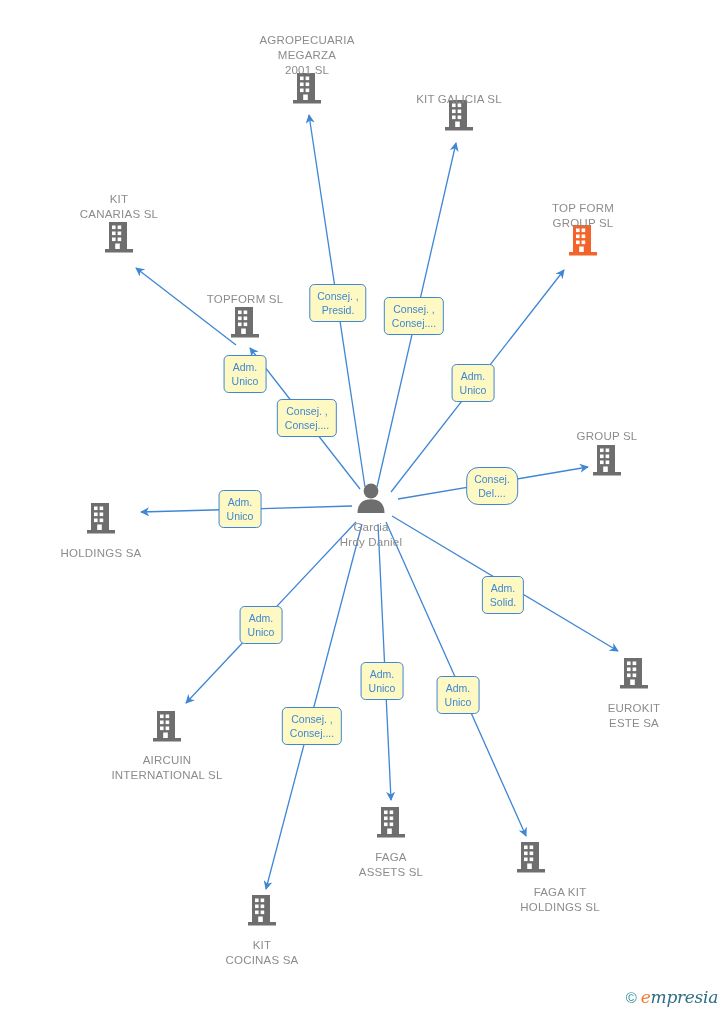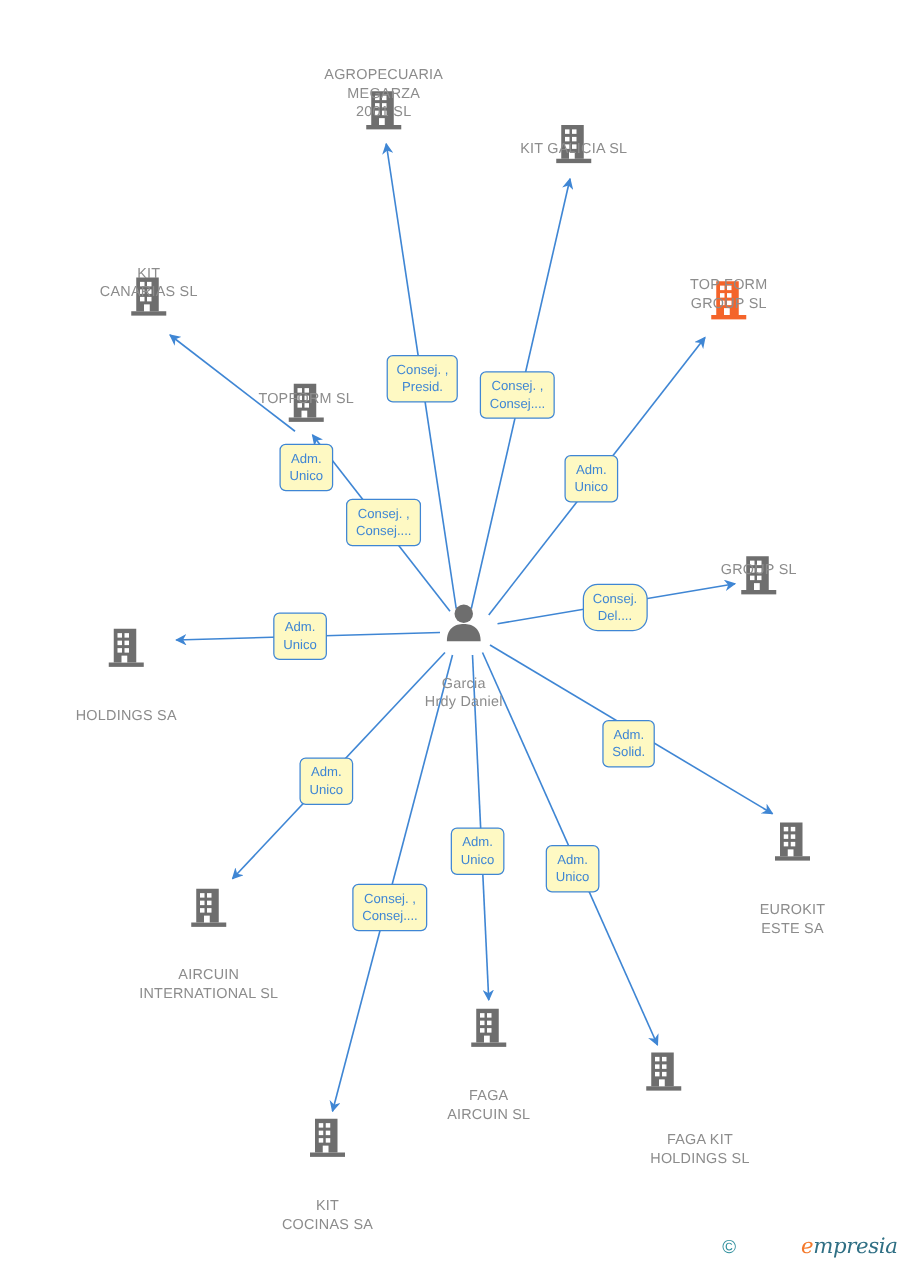--- a/index.html
+++ b/index.html
@@ -33,21 +33,20 @@
   .node .ico {
     display: block;
     line-height: 0;
   }
   .node .nlabel {
     font-size: 11.5px;
     color: #8c8c8c;
     line-height: 15px;
     letter-spacing: .2px;
     white-space: pre-line;
-    margin-top: 20px;
   }
   .edge-label {
     position: absolute;
     transform: translate(-50%, -50%);
     border: 1.3px solid #3f86d4;
     border-radius: 5px;
     background: #fef9c3;
     color: #3f86d4;
     font-size: 10.5px;
     line-height: 14px;
@@ -69,21 +68,20 @@
     color: #2f8f9d;
     font-size: 15px;
     line-height: 15px;
   }
   #watermark .brand {
     font-family: "DejaVu Serif", serif;
     font-style: italic;
     font-size: 17px;
     color: #f4792b;
     letter-spacing: -.3px;
-    margin-left: 48px;
   }
   #watermark .brand .b2 { color: #2f6f84; font-style: italic; }
 </style>
 </head>
 <body>
 
 <div id="canvas">
 
   <svg id="edges" viewBox="0 0 728 1015">
       <defs>
@@ -225,21 +223,21 @@
             <rect x="1" y="29" width="28" height="3.5" fill="#6e6e6e"></rect>
             <rect x="8" y="5.5" width="3.6" height="3.6" fill="#fff"></rect>
             <rect x="13.6" y="5.5" width="3.6" height="3.6" fill="#fff"></rect>
             <rect x="8" y="11.5" width="3.6" height="3.6" fill="#fff"></rect>
             <rect x="13.6" y="11.5" width="3.6" height="3.6" fill="#fff"></rect>
             <rect x="8" y="17.5" width="3.6" height="3.6" fill="#fff"></rect>
             <rect x="13.6" y="17.5" width="3.6" height="3.6" fill="#fff"></rect>
             <rect x="11.2" y="23.5" width="4.6" height="5.5" fill="#fff"></rect>
           </svg></span></div>
       <div class="node" style="left: 391px; top: 850px;"><div class="nlabel">FAGA
-AIRCUIN  SL</div></div>
+ASSETS  SL</div></div>
       <div class="node" style="left: 531px; top: 840px;"><span class="ico"><svg width="30" height="34" viewBox="0 0 30 34">
             <rect x="5" y="2" width="18" height="27" fill="#6e6e6e"></rect>
             <rect x="1" y="29" width="28" height="3.5" fill="#6e6e6e"></rect>
             <rect x="8" y="5.5" width="3.6" height="3.6" fill="#fff"></rect>
             <rect x="13.6" y="5.5" width="3.6" height="3.6" fill="#fff"></rect>
             <rect x="8" y="11.5" width="3.6" height="3.6" fill="#fff"></rect>
             <rect x="13.6" y="11.5" width="3.6" height="3.6" fill="#fff"></rect>
             <rect x="8" y="17.5" width="3.6" height="3.6" fill="#fff"></rect>
             <rect x="13.6" y="17.5" width="3.6" height="3.6" fill="#fff"></rect>
             <rect x="11.2" y="23.5" width="4.6" height="5.5" fill="#fff"></rect>

